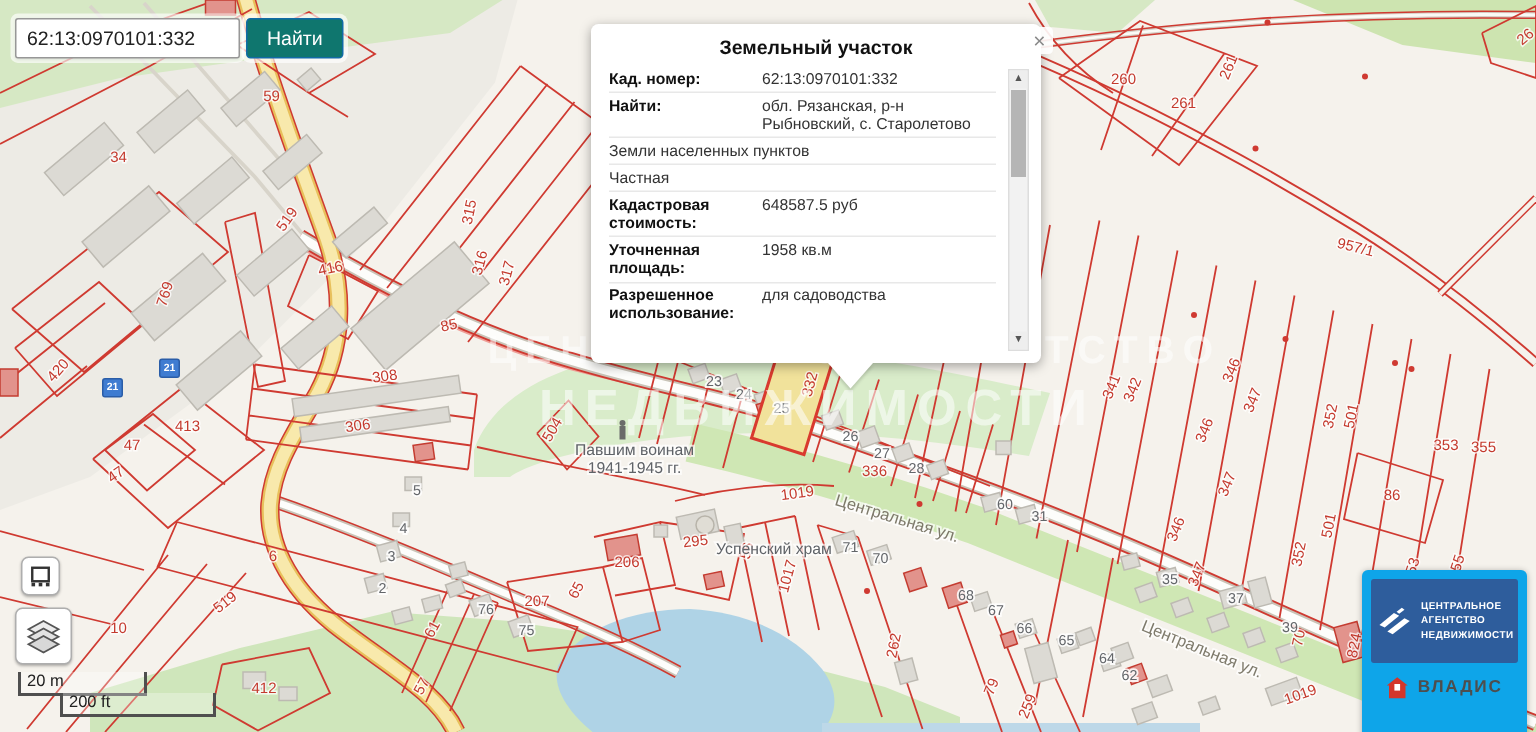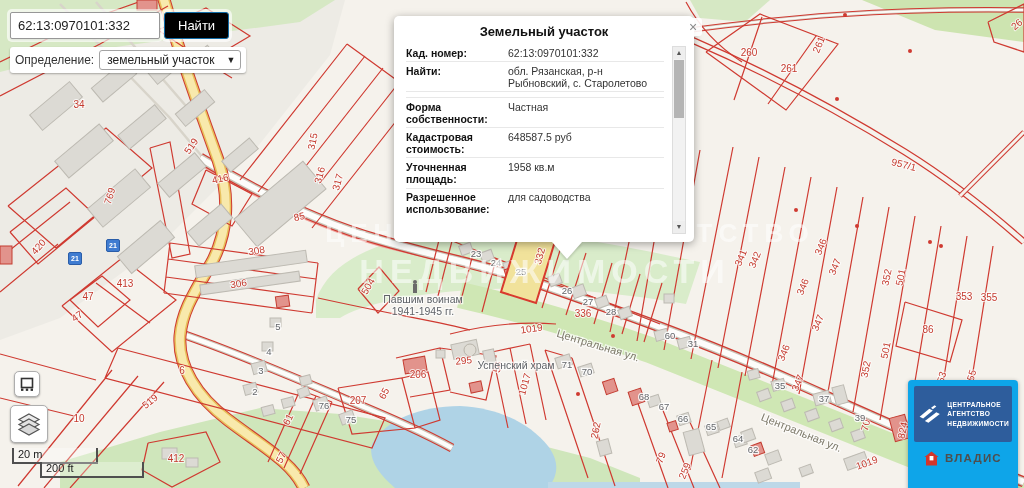--- a/index.html
+++ b/index.html
@@ -16,21 +16,21 @@
   .lbl-w { fill:#ffffff; opacity:.55; font-weight:bold; letter-spacing:6px; }
 
   .road-badge { position:absolute; width:14px; height:13px; background:#3f7cd1; border:1px solid #2a5da8;
     border-radius:2px; color:#fff; font-size:7px; font-weight:bold; display:flex; align-items:center;
     justify-content:center; z-index:5; }
 
   
   .search-wrap { position:absolute; left:10px; top:12px; display:flex; gap:4px; z-index:30; }
   .search-input { width:150px; height:27px; border:1px solid #979797; border-radius:2px; padding:0 7px;
     font-size:13px; color:#222; background:#fff; box-shadow:0 0 0 3px rgba(255,255,255,.65), 0 1px 2px rgba(0,0,0,.25); }
-  .find-btn { height:27px; padding:0 13px; background:#000000; border:1px solid #116ba6; border-radius:3px;
+  .find-btn { height:27px; padding:0 13px; background:#0f766e; border:1px solid #116ba6; border-radius:3px;
     color:#fff; font-size:13px; cursor:pointer; box-shadow:0 0 0 3px rgba(255,255,255,.65); }
   .def-wrap { position:absolute; left:10px; top:47px; background:#fff; padding:3px 5px; border-radius:3px;
     display:flex; align-items:center; gap:5px; font-size:12px; color:#333; z-index:30; box-shadow:0 1px 2px rgba(0,0,0,.3); }
   .def-select { border:1px solid #a3a3a3; border-radius:3px; background:#fff; padding:2px 5px 2px 7px;
     font-size:12px; color:#222; display:flex; align-items:center; gap:12px; min-width:132px; cursor:pointer; }
   .chev { font-size:9px; color:#222; font-weight:bold; }
 
   
   .popup { position:absolute; left:394px; top:16px; width:300px; height:226px; background:#fff; border-radius:5px;
     box-shadow:0 2px 8px rgba(0,0,0,.35); z-index:40; }
@@ -321,44 +321,37 @@
           <text x="570" y="242" class="lbl-w" font-size="26">ЦЕНТРАЛЬНОЕ АГЕНТСТВО</text>
           <text x="545" y="283" class="lbl-w" font-size="34">НЕДВИЖИМОСТИ</text>
         </g>
   </svg>
   </div>
 
   <div class="search-wrap">
     <input class="search-input" value="62:13:0970101:332" style="">
     <button class="find-btn">Найти</button>
   </div>
-  <div class="def-wrap">
-    <span>Определение:</span>
-    <div class="def-select">
-      <span>земельный участок</span>
-      <span class="chev">▼</span>
-    </div>
-  </div>
 
   <div class="popup">
     <div class="popup-close">×</div>
     <div class="popup-title">Земельный участок</div>
     <div class="popup-rows" id="popup-rows">
         <div class="prow">
           <span class="plabel">Кад. номер:</span>
           <span class="pval">62:13:0970101:332</span>
         </div>
         <div class="prow">
           <span class="plabel">Найти:</span>
           <span class="pval">обл. Рязанская, р-н Рыбновский, с. Старолетово</span>
         </div>
         <div class="prow">
-        </div>
-        <div class="prow">
-          <span class="plabel">Форма собственности:</span>
+          <span class="pval">Земли населенных пунктов</span>
+        </div>
+        <div class="prow">
           <span class="pval">Частная</span>
         </div>
         <div class="prow">
           <span class="plabel">Кадастровая стоимость:</span>
           <span class="pval">648587.5 руб</span>
         </div>
         <div class="prow">
           <span class="plabel">Уточненная площадь:</span>
           <span class="pval">1958 кв.м</span>
         </div>

